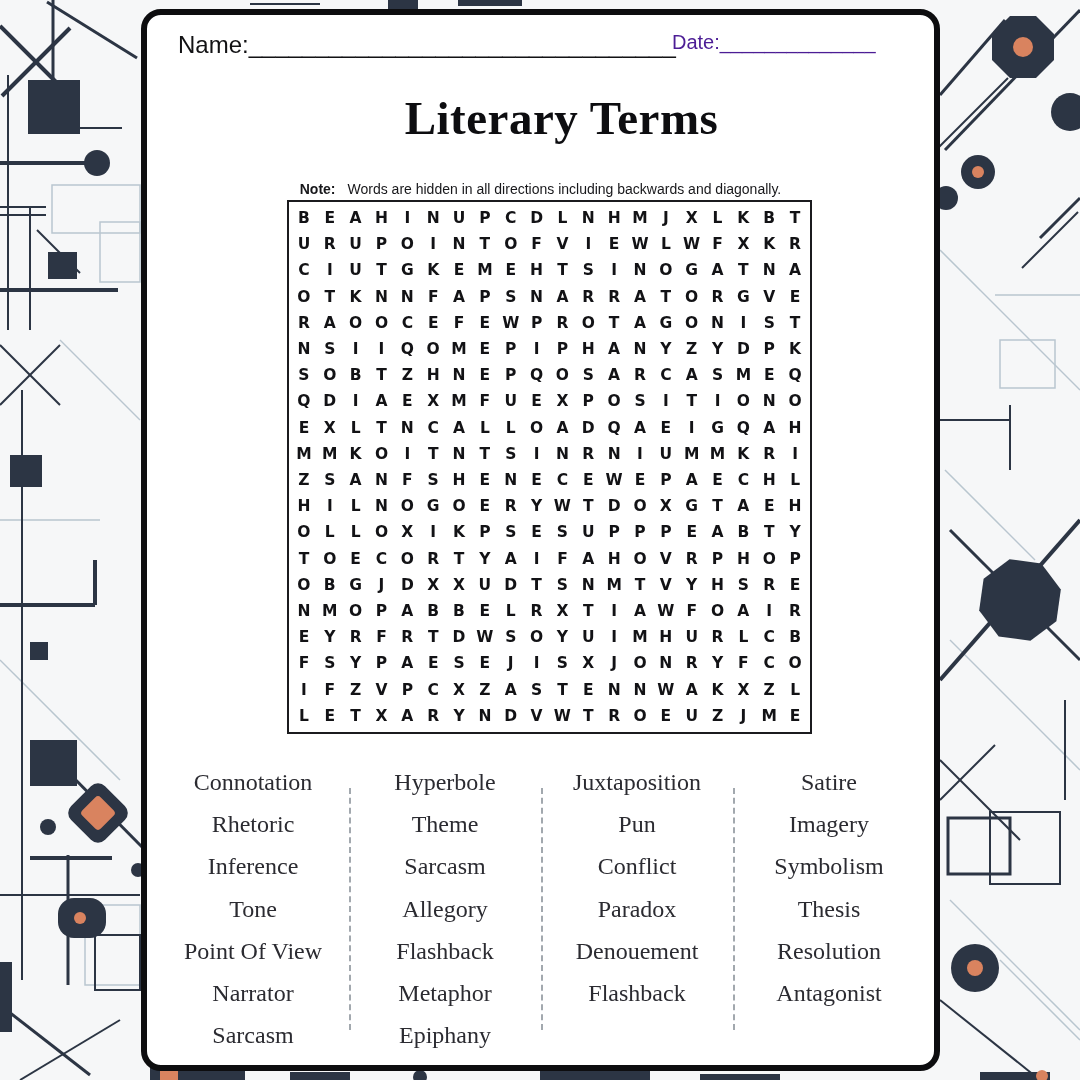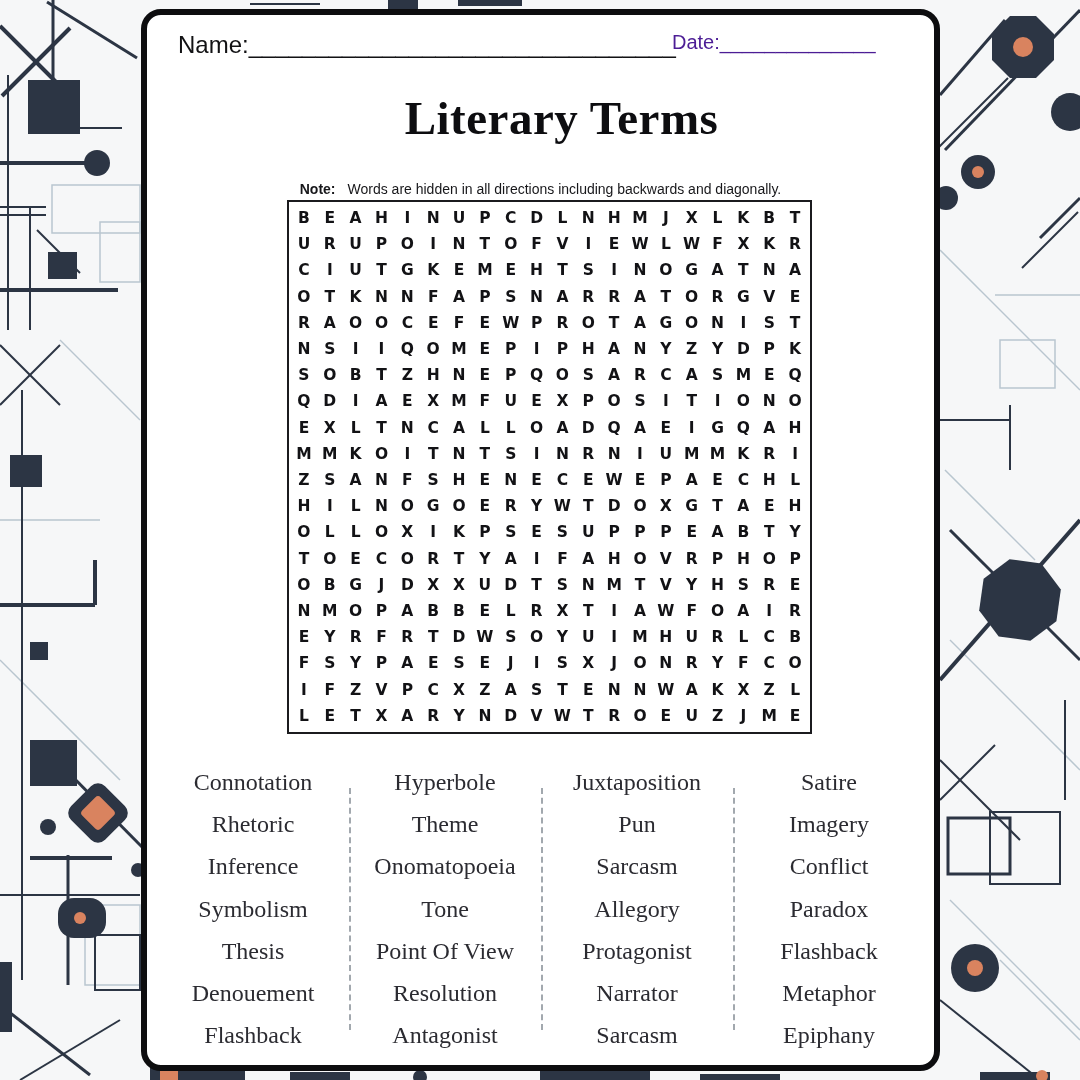--- a/index.html
+++ b/index.html
@@ -579,30 +579,28 @@
   <div class="word-list">
       <span class="word-item">Connotation</span>
       <span class="word-item">Hyperbole</span>
       <span class="word-item">Juxtaposition</span>
       <span class="word-item">Satire</span>
       <span class="word-item">Rhetoric</span>
       <span class="word-item">Theme</span>
       <span class="word-item">Pun</span>
       <span class="word-item">Imagery</span>
       <span class="word-item">Inference</span>
-      <span class="word-item">Onomatopoeia</span>
       <span class="word-item">Sarcasm</span>
       <span class="word-item">Conflict</span>
       <span class="word-item">Symbolism</span>
       <span class="word-item">Tone</span>
       <span class="word-item">Allegory</span>
       <span class="word-item">Paradox</span>
       <span class="word-item">Thesis</span>
       <span class="word-item">Point Of View</span>
-      <span class="word-item">Protagonist</span>
       <span class="word-item">Flashback</span>
       <span class="word-item">Denouement</span>
       <span class="word-item">Resolution</span>
       <span class="word-item">Narrator</span>
       <span class="word-item">Metaphor</span>
       <span class="word-item">Flashback</span>
       <span class="word-item">Antagonist</span>
       <span class="word-item">Sarcasm</span>
       <span class="word-item">Epiphany</span>
     </div>

